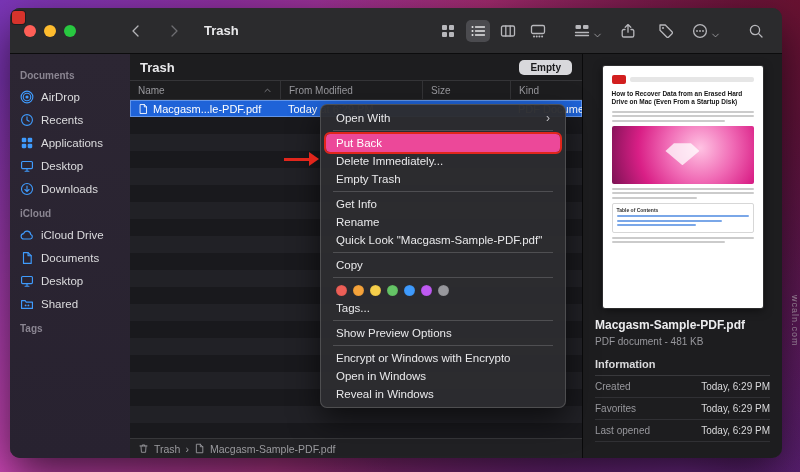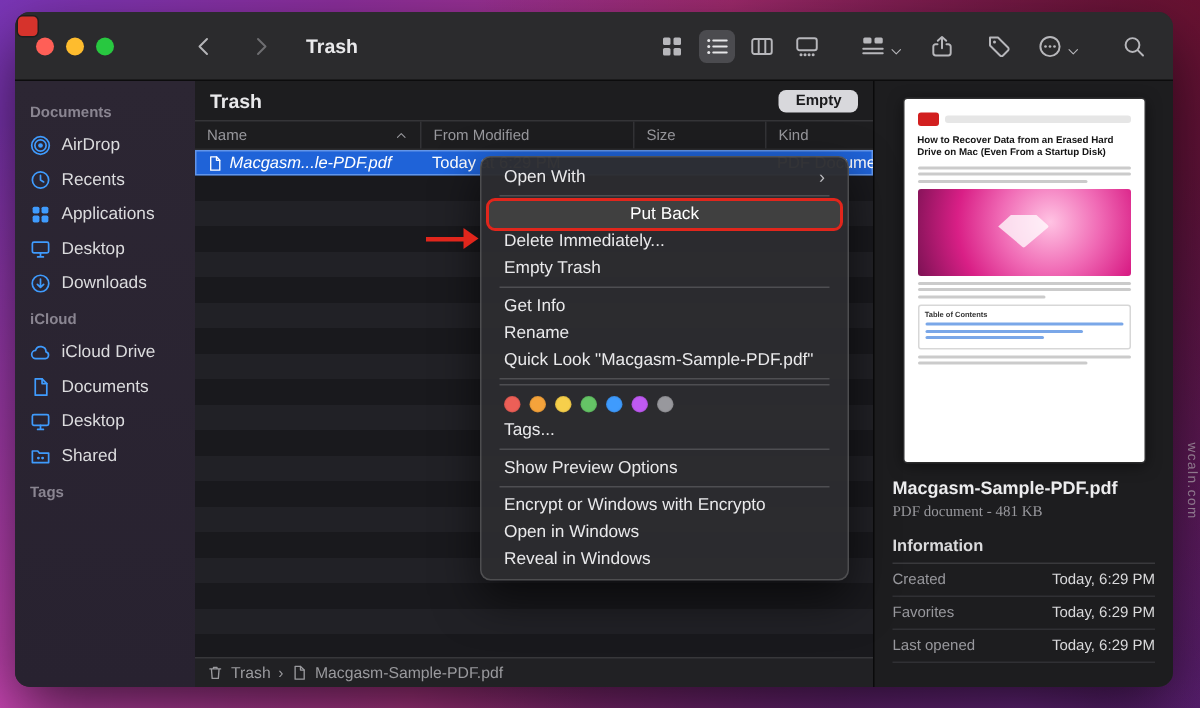--- a/index.html
+++ b/index.html
@@ -67,21 +67,21 @@
   .col.c-kind{flex:1;border-left:1px solid #333336;}
   .sort{width:9px;height:9px;margin-left:auto;color:#98989d;}
 
   .rows{flex:1;position:relative;min-height:0;overflow:hidden;}
   .stripes{position:absolute;left:0;right:0;top:17px;bottom:0;
     background:repeating-linear-gradient(180deg,#19191d 0 17px,#212126 17px 34px);}
   .filerow{position:absolute;left:0;right:0;top:0;height:17px;background:var(--accent);
     display:flex;align-items:center;color:#fff;font-size:11px;
     box-shadow:inset 0 0 0 1px rgba(180,210,255,.45);}
   .cell{padding:0 8px;white-space:nowrap;overflow:hidden;display:flex;align-items:center;gap:4px;}
-  .cell.n{width:150px;flex:0 0 150px;font-style:italic;}
+  .cell.n{width:150px;flex:0 0 150px;}
   .cell.d{width:142px;flex:0 0 142px;}
   .cell.s{width:88px;flex:0 0 88px;}
   .cell.k{flex:1;}
   .ficon{width:11px;height:12px;flex:0 0 11px;color:#fff;}
 
   .statusbar{height:20px;flex:0 0 20px;border-top:1px solid #37373a;background:#212124;
     display:flex;align-items:center;gap:5px;padding:0 8px;color:#9a9a9e;font-size:10.5px;white-space:nowrap;overflow:hidden;}
   .st-icon{width:11px;height:11px;color:#9a9a9e;flex:0 0 11px;}
 
   
@@ -96,35 +96,35 @@
   .t-head{font-size:6.5px;font-weight:700;color:#141414;line-height:1.3;margin-bottom:4px;}
   .bar{height:2px;background:#cbcbcb;border-radius:1px;margin:2.5px 0;}
   .bar.w80{width:80%;} .bar.w60{width:60%;} .bar.blue{background:#7aa7e8;}
   .t-img{height:58px;border-radius:2px;margin:4px 0;position:relative;overflow:hidden;
     background:radial-gradient(circle at 62% 38%, #ffc3e3 0%, #f06ab5 35%, #d91f86 65%, #7c1254 100%);}
   .gem{position:absolute;left:38%;top:30%;width:34px;height:22px;background:rgba(255,255,255,.75);
     clip-path:polygon(25% 0,75% 0,100% 35%,50% 100%,0 35%);}
   .t-box{border:1px solid #d7d7d7;border-radius:2px;padding:3px 4px;margin:4px 0;}
   .t-box-title{font-size:5px;font-weight:700;color:#333;margin-bottom:2px;}
   .pv-name{font-size:12px;color:#ececee;font-weight:600;margin-top:2px;white-space:nowrap;overflow:hidden;}
-  .pv-meta{font-size:10px;color:#98989d;margin-top:4px;font-family:Liberation Serif, serif;}
+  .pv-meta{font-size:10px;color:#98989d;margin-top:4px;}
   .pv-info-title{font-size:11px;font-weight:700;color:#dadadc;margin-top:11px;padding-bottom:5px;
     border-bottom:1px solid #39393c;}
   .inforow{display:flex;justify-content:space-between;font-size:10px;padding:5px 0;
     border-bottom:1px solid #303034;}
   .inforow .lab{color:#98989d;} .inforow .val{color:#d9d9db;}
 
   
   .cmenu{position:absolute;left:320px;top:104px;width:246px;z-index:60;padding:4px 0;
     background:rgba(44,44,47,.97);border-radius:7px;border:1px solid rgba(255,255,255,.16);
     box-shadow:0 12px 30px rgba(0,0,0,.6);}
   .mi{height:18px;display:flex;align-items:center;padding:0 10px;margin:0 5px;border-radius:4px;
     font-size:11.5px;color:#e9e9eb;white-space:nowrap;overflow:hidden;}
   .mi .sub{margin-left:auto;color:#bdbdc1;font-size:12px;}
-  .mi.hl{background:#404040;color:#fff;outline:2px solid var(--ann);outline-offset:0px;justify-content:center;}
+  .mi.hl{background:#ec4899;color:#fff;outline:2px solid var(--ann);outline-offset:0px;}
   .msep{height:1px;background:rgba(255,255,255,.17);margin:3px 12px;}
   .mcolors{height:18px;display:flex;align-items:center;gap:6px;padding:0 15px;}
   .dot{width:11px;height:11px;border-radius:50%;box-shadow:inset 0 0 1px rgba(0,0,0,.4);}
 
   
   .red-line{position:absolute;left:284px;top:158px;width:26px;height:3px;background:var(--ann);z-index:70;}
   .red-head{position:absolute;left:309px;top:152px;width:0;height:0;z-index:70;
     border-top:7px solid transparent;border-bottom:7px solid transparent;border-left:10px solid var(--ann);}
 </style>
 </head>
@@ -426,20 +426,23 @@
     <div class="mi">
       <span>Get Info</span>
     </div>
     <div class="mi">
       <span>Rename</span>
     </div>
     <div class="mi">
       <span>Quick Look "Macgasm-Sample-PDF.pdf"</span>
     </div>
     <div class="msep"></div>
+    <div class="mi">
+      <span>Copy</span>
+    </div>
     <div class="msep"></div>
     <div class="mcolors">
       <span class="dot" style="background: rgb(236, 95, 87);"></span>
       <span class="dot" style="background: rgb(245, 163, 59);"></span>
       <span class="dot" style="background: rgb(246, 207, 75);"></span>
       <span class="dot" style="background: rgb(101, 196, 102);"></span>
       <span class="dot" style="background: rgb(63, 155, 253);"></span>
       <span class="dot" style="background: rgb(191, 90, 242);"></span>
       <span class="dot" style="background: rgb(152, 152, 157);"></span>
     </div>

